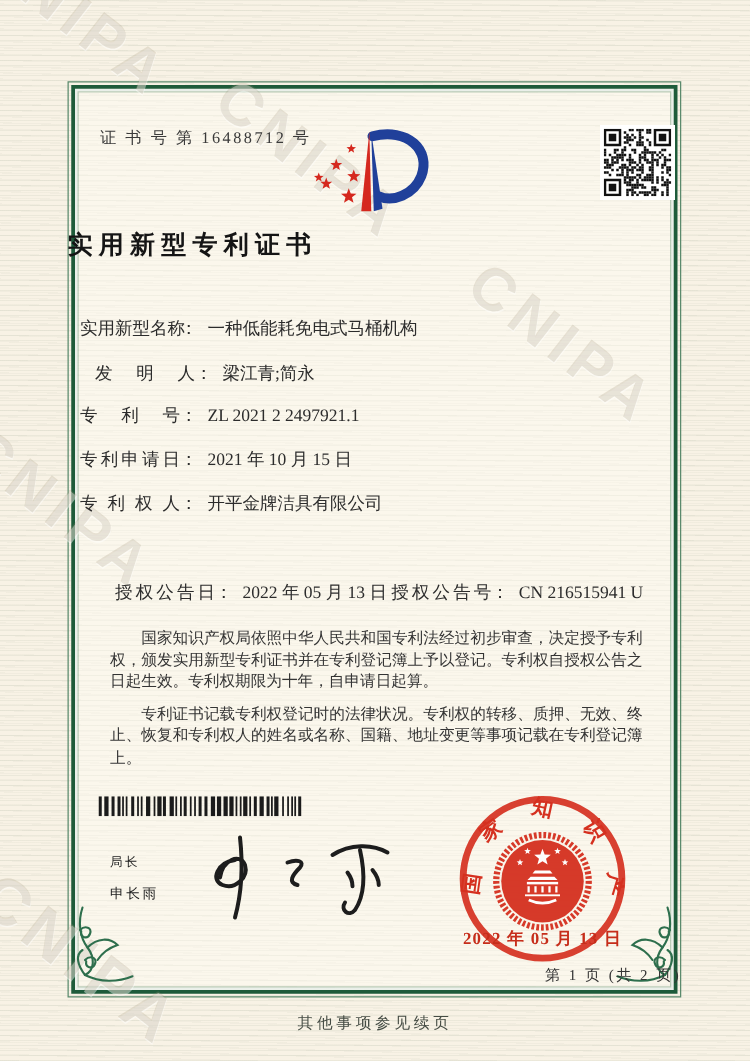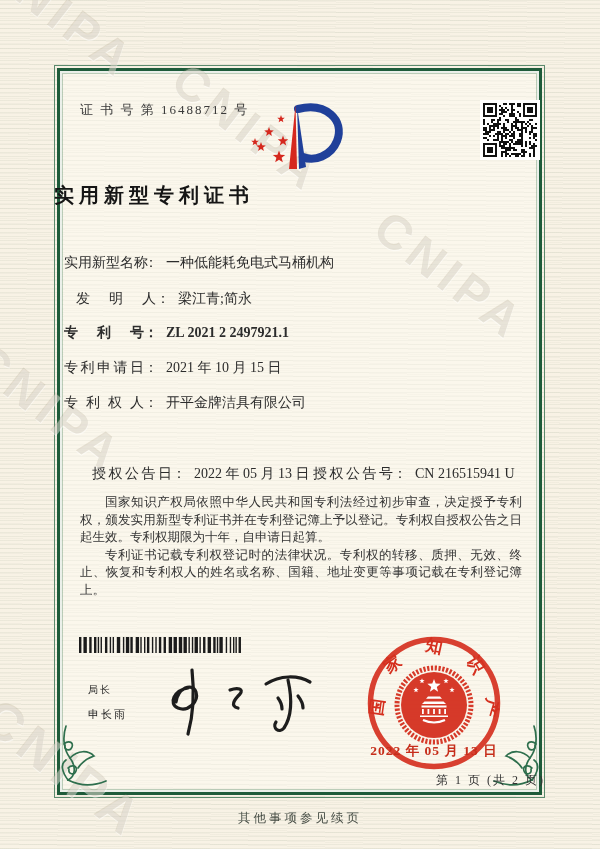--- a/index.html
+++ b/index.html
@@ -31,21 +31,21 @@
   .abs { position:absolute; z-index:4; }
   .cert-no { left:80px; top:101px; font-size:13px; letter-spacing:2px; color:#3a3a3a; }
   .logo { left:248px; top:99px; }
   .qr { left:480px; top:100px; background:#ffffff; padding:3px; line-height:0; }
   .title { left:54px; top:182px; width:456px; font-size:20px; font-weight:700; letter-spacing:5px; color:#151515; }
   .field-row { left:64px; width:445px; font-size:14px; color:#2c2c2c; white-space:nowrap; }
   .f-label { display:inline-block; width:80px; text-align:justify; text-align-last:justify; vertical-align:top; }
   .f-colon { margin-right:8px; }
   .grant2 { position:absolute; left:221px; top:0; white-space:nowrap; }
   .paras { left:80px; top:494px; width:442px; font-size:12.5px; line-height:17.6px; text-align:justify; color:#343434; }
-  .paras p { margin:0; text-indent:2em; }
+  .paras p { margin:8px; text-indent:2em; }
   .barcode { left:77px; top:637px; line-height:0; }
   .sig-title { left:88px; top:683px; font-size:10px; letter-spacing:2px; color:#222; }
   .sig-name  { left:88px; top:707px; font-size:11px; letter-spacing:2px; color:#222; }
   .sig-svg { left:148px; top:662px; }
   .seal { left:356px; top:625px; z-index:5; }
   .seal-date { left:356px; top:742px; width:156px; text-align:center; font-size:13.5px; font-weight:700;
                color:#c62d1a; letter-spacing:1px; z-index:6; }
   .page-num { left:54px; top:772px; width:491px; text-align:right; font-size:12px; color:#333; letter-spacing:2px; }
   .footer-note { left:0; top:810px; width:600px; text-align:center; font-size:12.5px; color:#454c44; letter-spacing:3px; }
   .flourish { z-index:4; }
@@ -375,21 +375,21 @@
   </div>
 
   <div class="abs title">实用新型专利证书</div>
 
   <div class="abs field-row" style="top:254px;">
     <span class="f-label">实用新型名称</span><span class="f-colon">：</span><span>一种低能耗免电式马桶机构</span>
   </div>
   <div class="abs field-row" style="top:290px;margin-left:12px;">
     <span class="f-label">发明人</span><span class="f-colon">：</span><span>梁江青;简永</span>
   </div>
-  <div class="abs field-row" style="top:324px;font-weight:bold;">
+  <div class="abs field-row" style="top:324px;">
     <span class="f-label">专利号</span><span class="f-colon">：</span><span>ZL 2021 2 2497921.1</span>
   </div>
   <div class="abs field-row" style="top:359px;">
     <span class="f-label">专利申请日</span><span class="f-colon">：</span><span>2021 年 10 月 15 日</span>
   </div>
   <div class="abs field-row" style="top:394px;">
     <span class="f-label">专利权人</span><span class="f-colon">：</span><span>开平金牌洁具有限公司</span>
   </div>
   <div class="abs field-row" style="top:465px;margin-left:28px;">
     <span class="f-label">授权公告日</span><span class="f-colon">：</span><span>2022 年 05 月 13 日</span>

